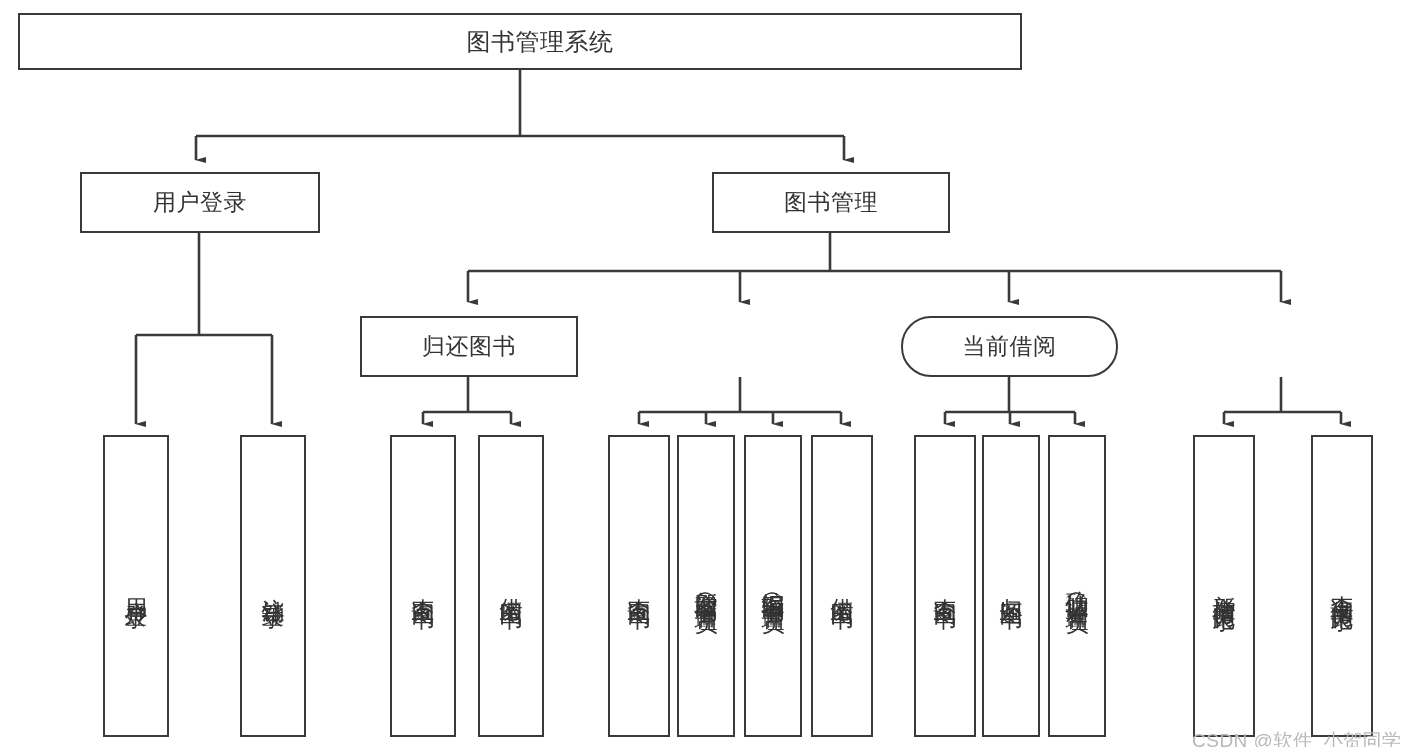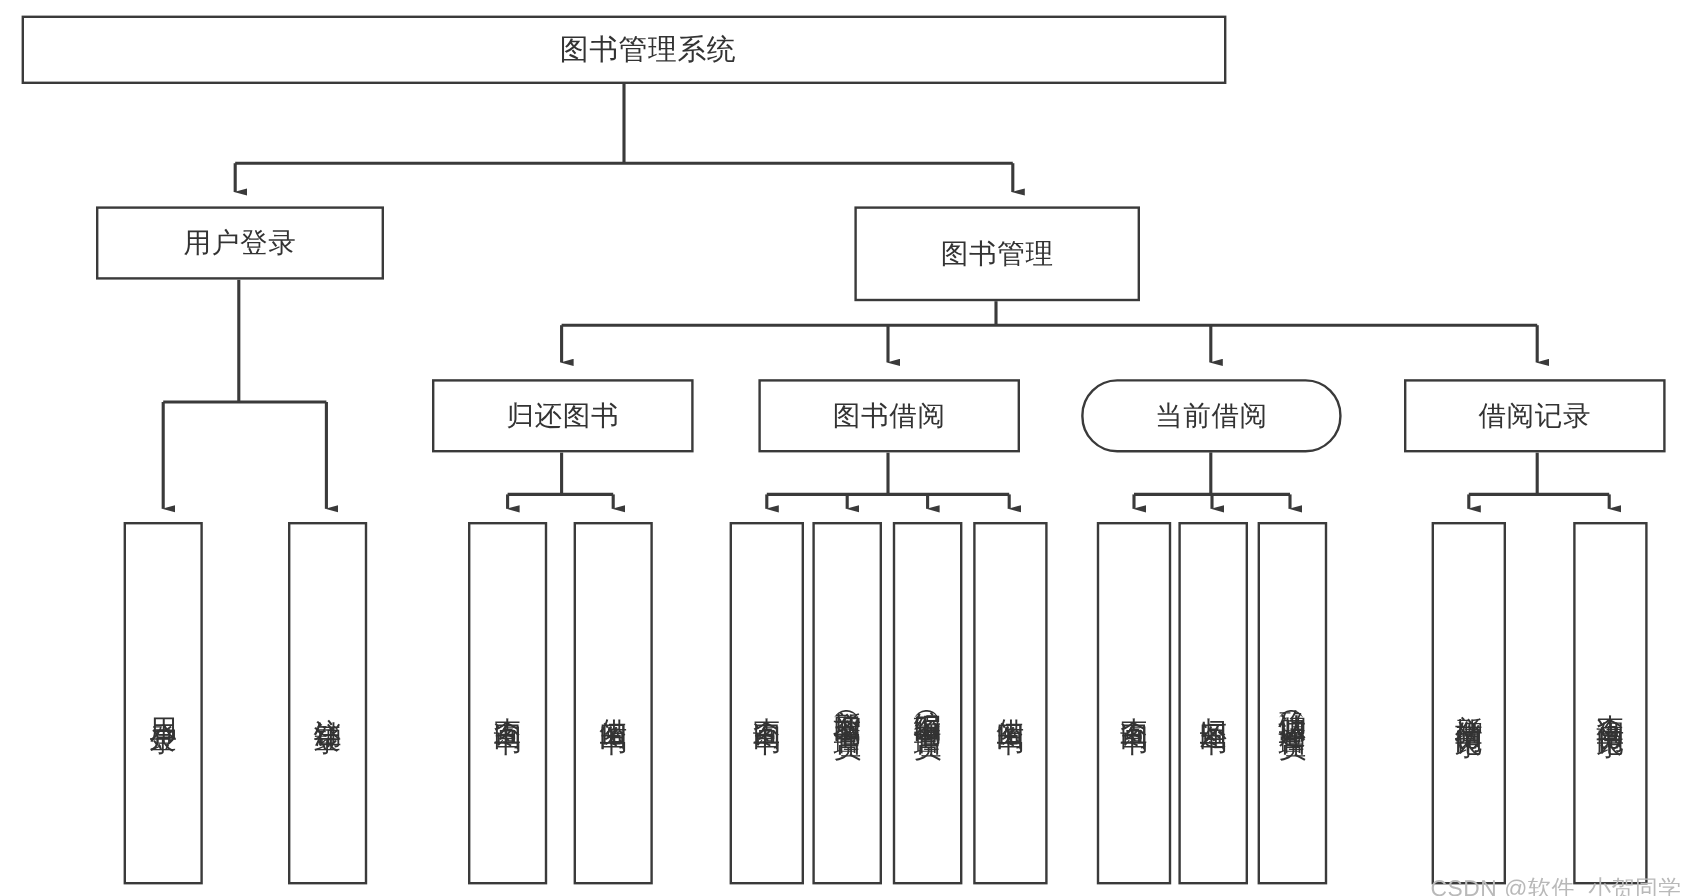--- a/index.html
+++ b/index.html
@@ -125,35 +125,29 @@
     </g>
   </svg>
 
   <div class="node horiz root" style="left:18px; top:13px; width:1004px; height:57px;padding-left:40px;">
     <span class="lbl">图书管理系统</span>
   </div>
 
   <div class="node horiz" style="left:80px; top:172px; width:240px; height:61px;">
     <span class="lbl">用户登录</span>
   </div>
-  <div class="node horiz" style="left:712px; top:172px; width:238px; height:79px;">
+  <div class="node horiz" style="left:712px; top:172px; width:238px; height:61px;">
     <span class="lbl">图书管理</span>
   </div>
 
   <div class="node horiz" style="left:360px; top:316px; width:218px; height:61px;">
     <span class="lbl">归还图书</span>
   </div>
-  <div class="node horiz" style="left:632px; top:316px; width:218px; height:61px;">
-    <span class="lbl">图书借阅</span>
-  </div>
   <div class="node horiz" style="left:901px; top:316px; width:217px; height:61px;border-radius:30px;">
     <span class="lbl">当前借阅</span>
-  </div>
-  <div class="node horiz" style="left:1170px; top:316px; width:218px; height:61px;">
-    <span class="lbl">借阅记录</span>
   </div>
 
   <div class="node vert" style="left:103px; top:435px; width:66px; height:302px;">
     <span class="lbl">用户登录</span>
   </div>
   <div class="node vert" style="left:240px; top:435px; width:66px; height:302px;">
     <span class="lbl">注销登录</span>
   </div>
 
   <div class="node vert" style="left:390px; top:435px; width:66px; height:302px;">

